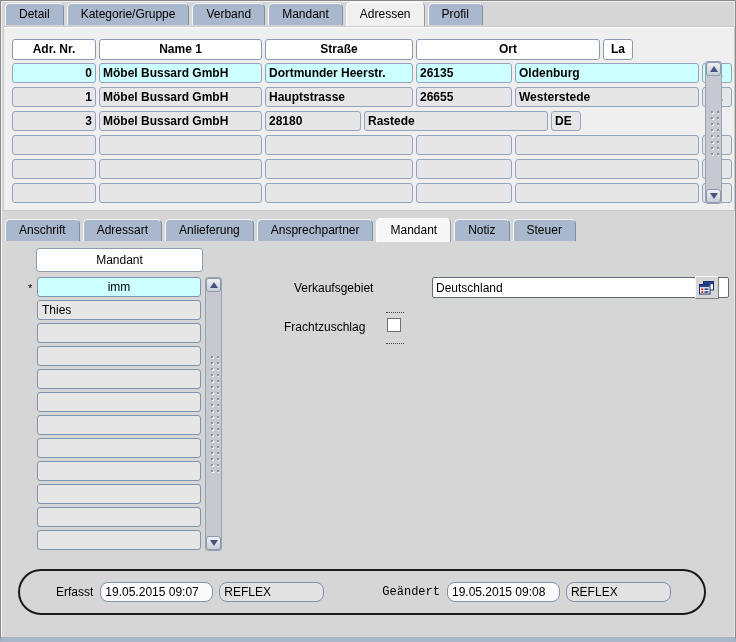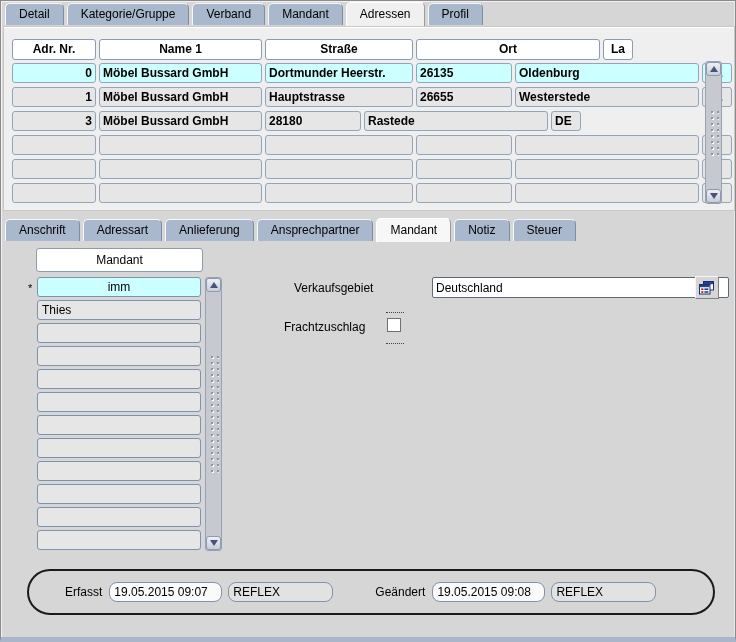--- a/index.html
+++ b/index.html
@@ -161,38 +161,38 @@
   .cb-wrap::after  { bottom: -4px; }
   .cb {
     position: absolute; left: 1px; top: 6px;
     width: 14px; height: 14px;
     appearance: none; -webkit-appearance: none;
     background: #fff; border: 1px solid #707070;
   }
 
   
   .audit-oval {
-    position: absolute; left: 26px; top: 568px;
+    position: absolute; left: 17px; top: 568px;
     width: 688px; height: 46px;
     border: 2px solid #1a1a1a;
     border-radius: 24px;
     display: flex; align-items: center;
     padding-left: 36px;
   }
   .audit-label { margin-right: 7px; white-space: nowrap; }
   .audit-field {
     height: 20px; line-height: 18px;
     border: 1px solid #7e93ad;
     border-radius: 8px;
     padding: 0 4px; margin-right: 6px;
     overflow: hidden; white-space: nowrap;
   }
   .audit-field.date { width: 113px; background: #fafafa; }
   .audit-field.user { width: 105px; background: #e2e2e2; }
-  .audit-gap { margin-left: 36px; }
+  .audit-gap { margin-left: 52px; font-family: Liberation Mono, monospace; }
 </style>
 </head>
 <body>
 
 <div class="window">
 
   <div class="tabbar main">
     <div class="tab">Detail</div>
     <div class="tab">Kategorie/Gruppe</div>
     <div class="tab">Verband</div>

